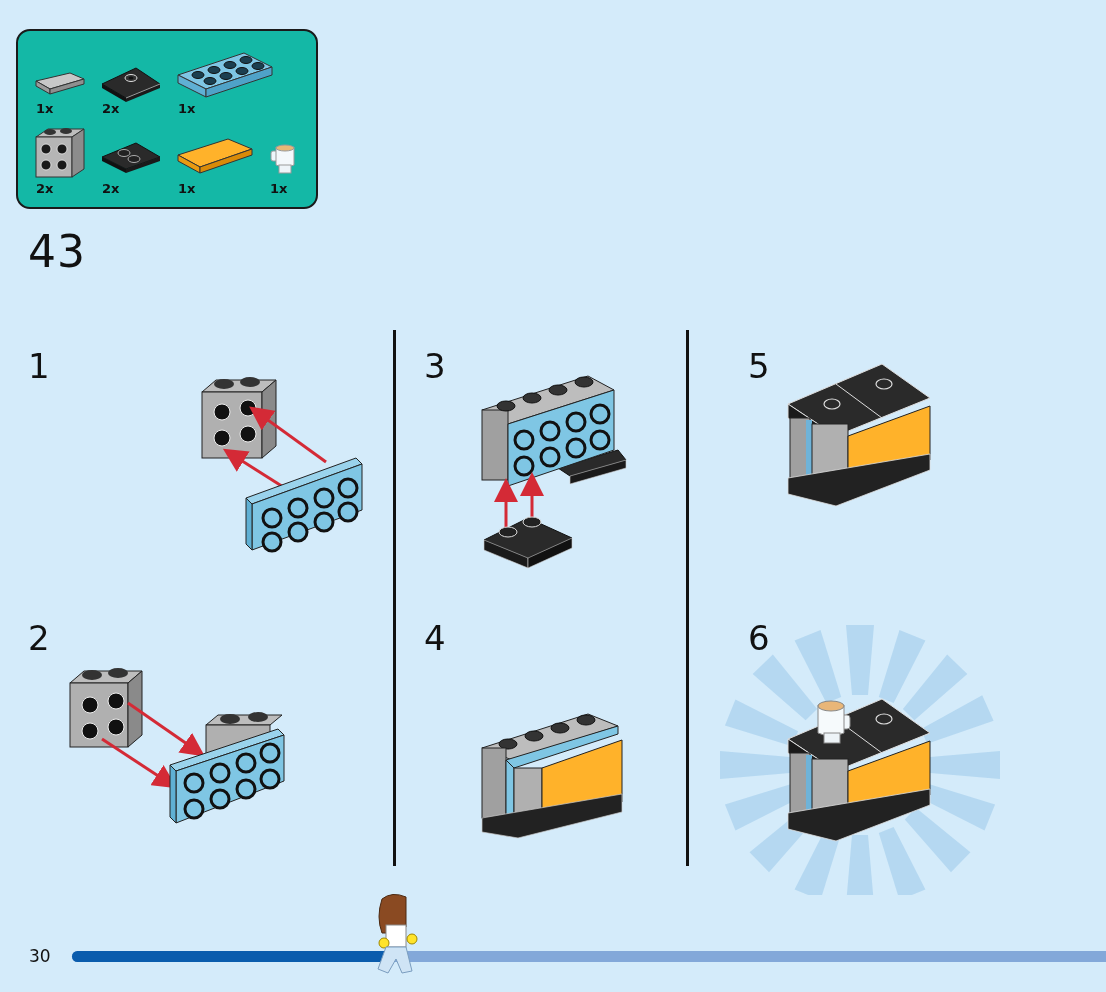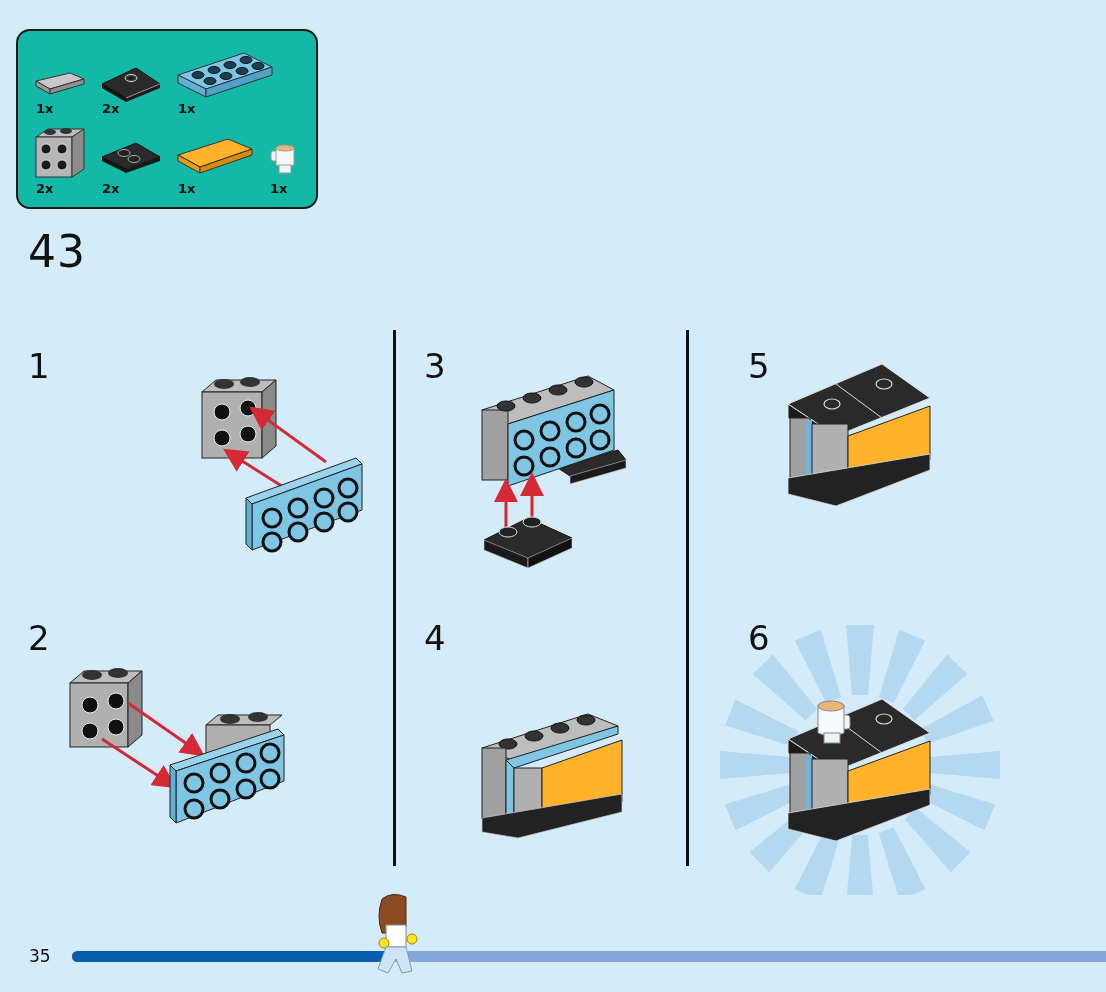--- a/index.html
+++ b/index.html
@@ -333,21 +333,21 @@
       <g>
         <rect x="52" y="18" width="12" height="14" rx="3" fill="#f2f7fa" stroke="#888"></rect>
         <path d="M32,8 h26 v28 q-13,6 -26,0 z" fill="#f6fafc" stroke="#888"></path>
         <ellipse cx="45" cy="9" rx="13" ry="5" fill="#e9b678" stroke="#888"></ellipse>
         <rect x="38" y="36" width="16" height="10" fill="#eef4f8" stroke="#888"></rect>
       </g>
     </g>
   </svg>
 </div>
 
-<div class="page-num">35</div>
+<div class="page-num">30</div>
 <div class="progress-track"></div>
 <div class="progress-fill" id="progress-fill" style="width: 322px;"></div>
 
 <div class="minifig">
   <svg width="50" height="84" viewBox="0 0 50 84">
     <path d="M10,6 q10,-8 24,-2 l0,30 l-6,6 l-18,0 q-6,-16 0,-34 z" fill="#8a4a22" stroke="#4a2810"></path>
     <rect x="14" y="32" width="20" height="22" fill="#ffffff" stroke="#888"></rect>
     <circle cx="12" cy="50" r="5" fill="#ffe32a" stroke="#a08800"></circle>
     <circle cx="40" cy="46" r="5" fill="#ffe32a" stroke="#a08800"></circle>
     <polygon points="14,54 34,54 40,78 30,80 24,66 16,80 6,76" fill="#cfe4f5" stroke="#7a9dbf"></polygon>

